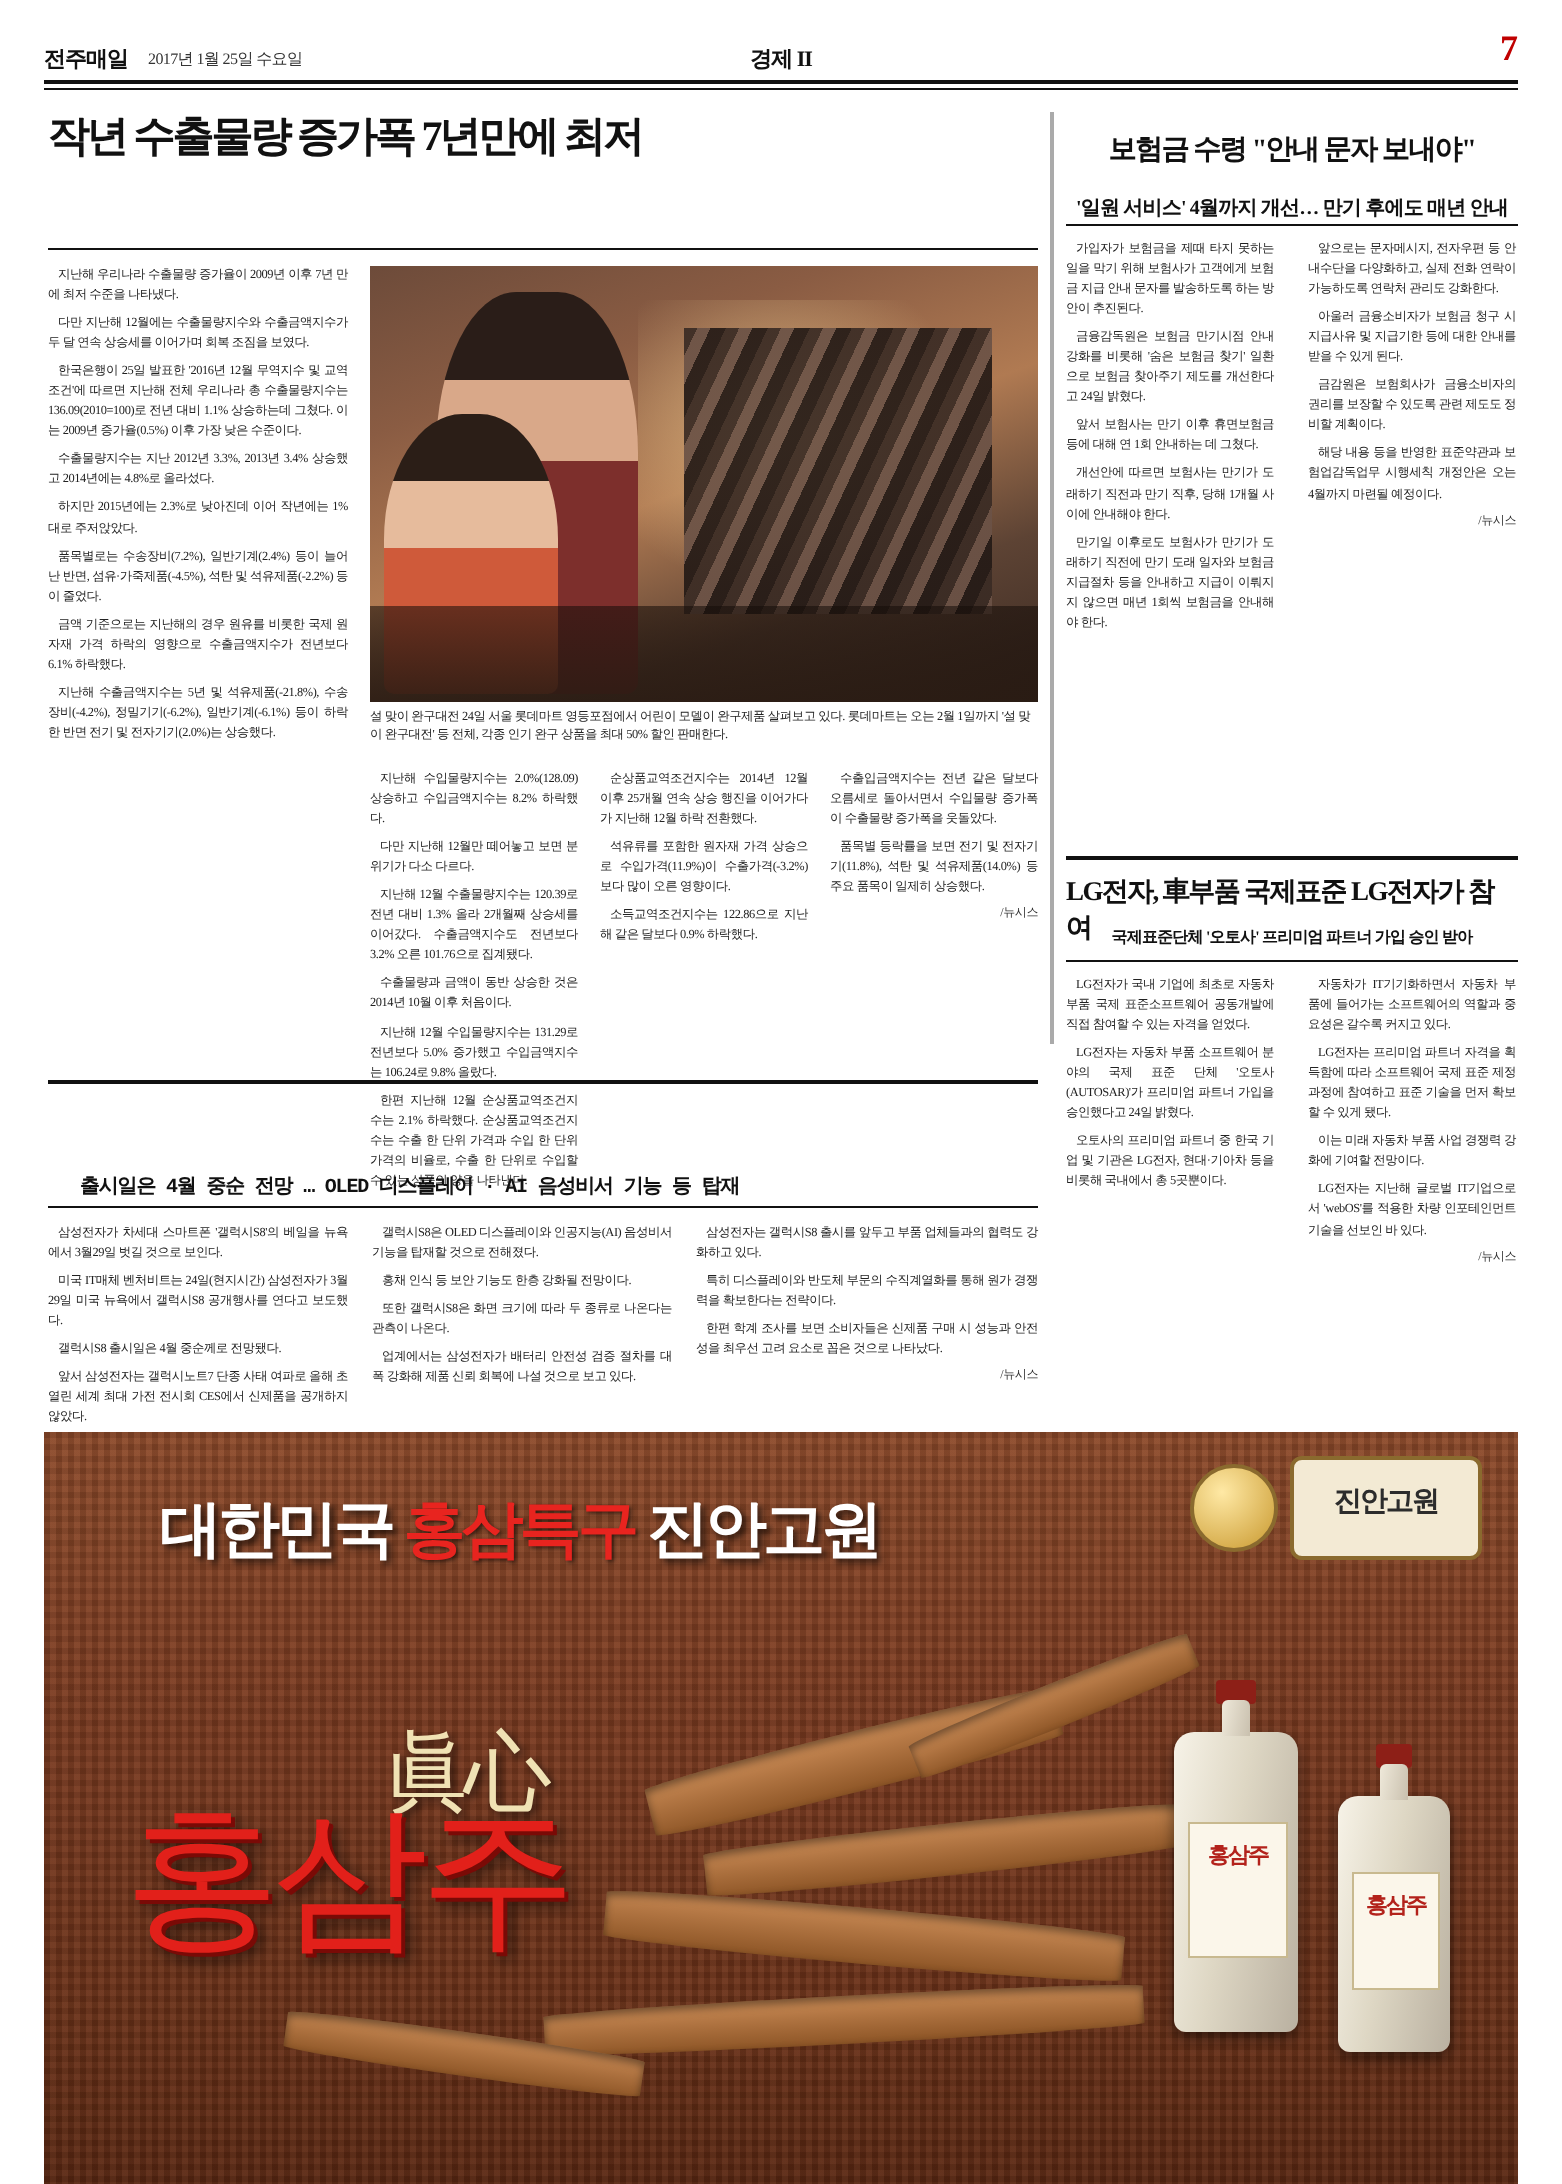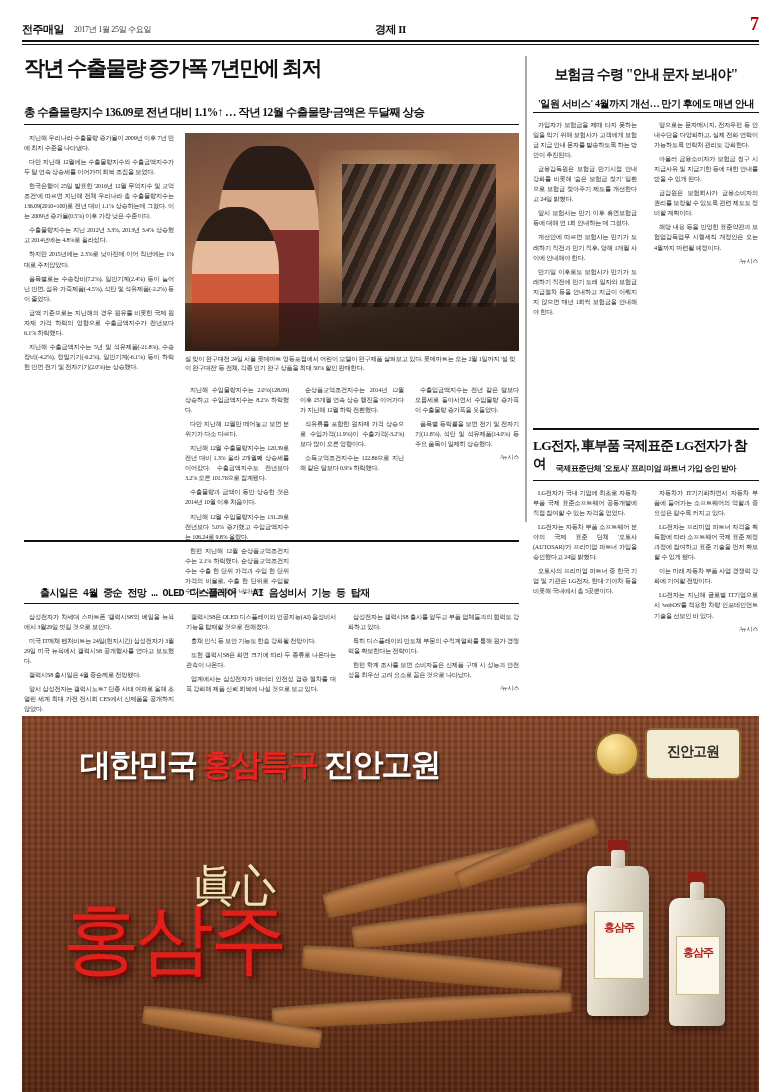--- a/index.html
+++ b/index.html
@@ -174,21 +174,20 @@
     <span class="mh-section">경제 II</span>
     <span class="mh-pageno">7</span>
   </div>
   <div class="rule-top"></div>
   <div class="rule-top2"></div>
 
   <div class="vdivider" style="left:525px;top:56px;height:466px;"></div>
   <div class="vdivider" style="left:526px;top:56px;height:466px;"></div>
 
   <div class="headline">작년 수출물량 증가폭 7년만에 최저</div>
-  <div class="subhead">총 수출물량지수 136.09로 전년 대비 1.1%↑ … 작년 12월 수출물량·금액은 두달째 상승</div>
   <div class="subrule"></div>
 
   <div class="col-text" style="left:24px;top:133px;width:150px;">
     <p>지난해 우리나라 수출물량 증가율이 2009년 이후 7년 만에 최저 수준을 나타냈다.</p>
     <p>다만 지난해 12월에는 수출물량지수와 수출금액지수가 두 달 연속 상승세를 이어가며 회복 조짐을 보였다.</p>
     <p>한국은행이 25일 발표한 '2016년 12월 무역지수 및 교역조건'에 따르면 지난해 전체 우리나라 총 수출물량지수는 136.09(2010=100)로 전년 대비 1.1% 상승하는데 그쳤다. 이는 2009년 증가율(0.5%) 이후 가장 낮은 수준이다.</p>
     <p>수출물량지수는 지난 2012년 3.3%, 2013년 3.4% 상승했고 2014년에는 4.8%로 올라섰다.</p>
     <p>하지만 2015년에는 2.3%로 낮아진데 이어 작년에는 1%대로 주저앉았다.</p>
     <p>품목별로는 수송장비(7.2%), 일반기계(2.4%) 등이 늘어난 반면, 섬유·가죽제품(-4.5%), 석탄 및 석유제품(-2.2%) 등이 줄었다.</p>
     <p>금액 기준으로는 지난해의 경우 원유를 비롯한 국제 원자재 가격 하락의 영향으로 수출금액지수가 전년보다 6.1% 하락했다.</p>

